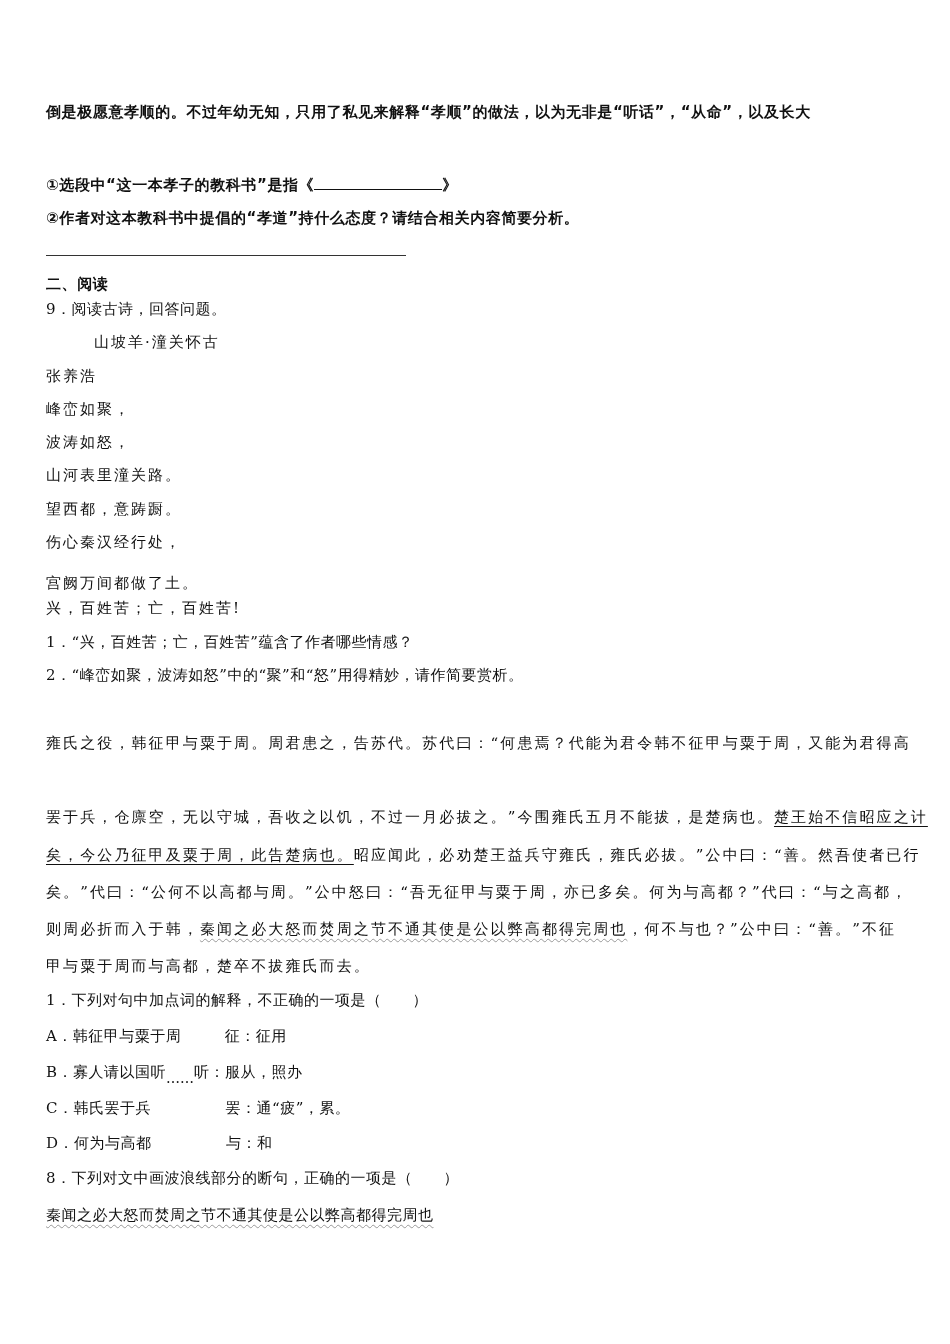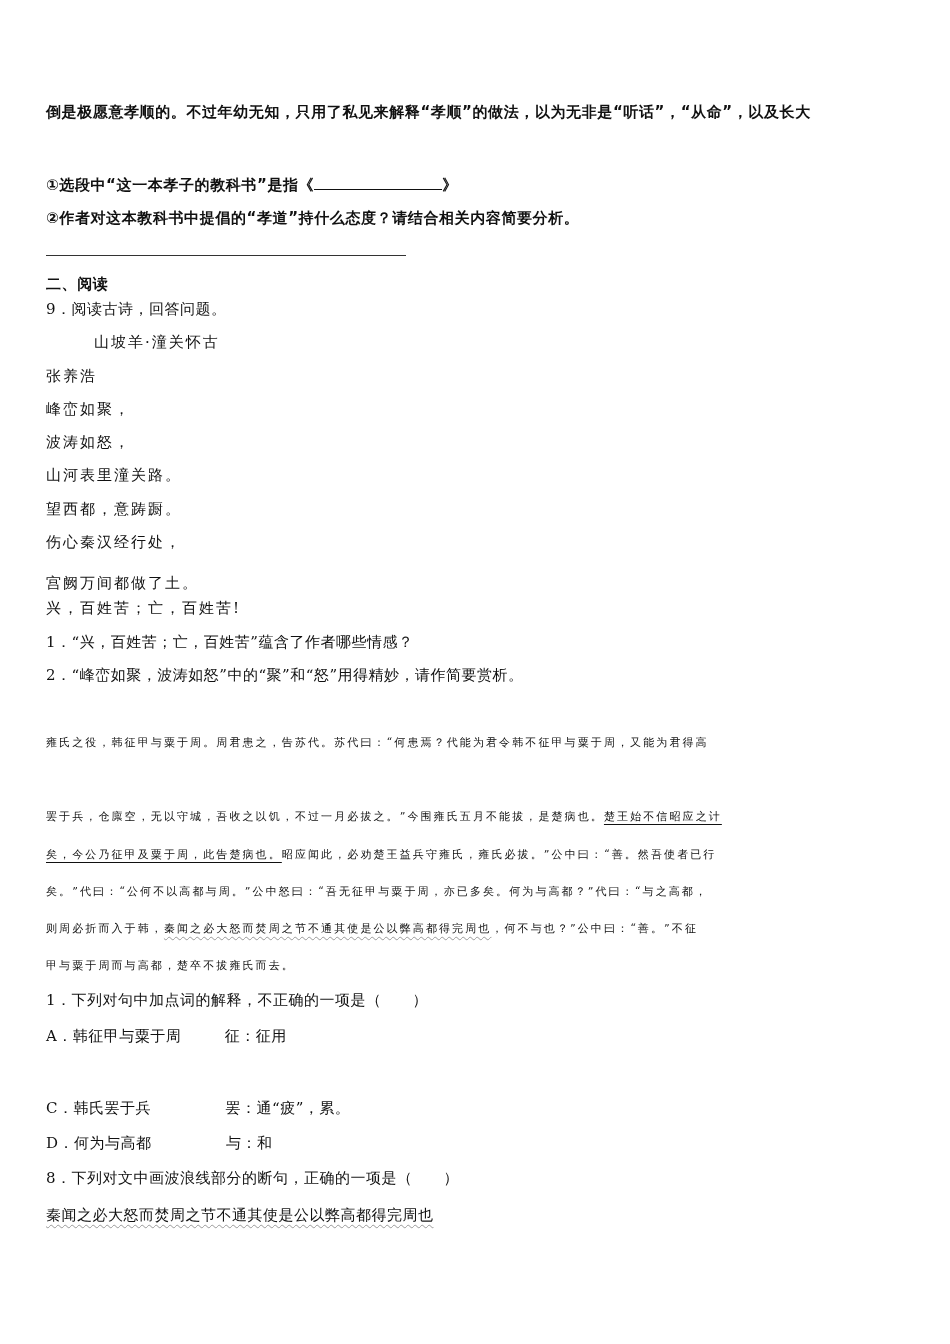--- a/index.html
+++ b/index.html
@@ -3,21 +3,21 @@
 <meta charset="utf-8">
 <style>
   html, body { margin: 0; padding: 0; background: #ffffff; }
   body { width: 950px; height: 1344px; position: relative; overflow: hidden;
          font-family: "DejaVu Serif", "Liberation Serif", serif; color: #111; }
   .page { position: absolute; left: 0; top: 0; width: 950px; height: 1344px; }
   .line { position: absolute; left: 46px; white-space: nowrap; font-size: 15px; line-height: 20px; }
   .bold { font-family: "DejaVu Sans", "Liberation Sans", sans-serif; font-weight: bold; font-size: 15px; letter-spacing: 0.6px; }
   .poem { font-size: 15px; letter-spacing: 2px; }
   .q { font-size: 15px; letter-spacing: 0.5px; }
-  .prose { font-size: 11px; letter-spacing: 2.1px; }
+  .prose { font-size: 15px; letter-spacing: 2.1px; }
   .blank { display: inline-block; width: 128px; border-bottom: 1.5px solid #111; height: 15px; vertical-align: baseline; }
   .answer-line { position: absolute; left: 46px; top: 255px; width: 360px; border-top: 1.5px solid #333; }
   .ul { text-decoration: underline; text-decoration-thickness: 1px; text-underline-offset: 4px; }
   .wavy { text-decoration: underline wavy #999; text-decoration-thickness: 1px; text-underline-offset: 4px; }
   .dots { display: inline-block; letter-spacing: 0; font-size: 14px; vertical-align: -6px; }
   .opt-label { display: inline-block; width: 180px; }
   .opt-label-b { display: inline-block; }
 </style>
 </head>
 <body>
@@ -60,20 +60,23 @@
   <div class="line prose" style="top:919px;">
     <span>则周必折而入于韩，</span><span class="wavy">秦闻之必大怒而焚周之节不通其使是公以弊高都得完周也</span><span>，何不与也？”公中曰：“善。”不征</span>
   </div>
   <div class="line prose" style="top:956px;">甲与粟于周而与高都，楚卒不拔雍氏而去。</div>
 
   <div class="line q" style="top:990px;">1．下列对句中加点词的解释，不正确的一项是（　　）</div>
 
   <div class="line q" style="top:1026px;">
     <span>A．</span><span class="opt-label" style="width:152px;">韩征甲与粟于周</span><span>征：征用</span>
   </div>
+  <div class="line q" style="top:1062px;">
+    <span>B．</span><span class="opt-label-b">寡人请以国听</span><span class="dots">……</span><span>听：服从，照办</span>
+  </div>
   <div class="line q" style="top:1098px;">
     <span>C．</span><span class="opt-label" style="width:152px;">韩氏罢于兵</span><span>罢：通“疲”，累。</span>
   </div>
   <div class="line q" style="top:1133px;">
     <span>D．</span><span class="opt-label" style="width:152px;">何为与高都</span><span>与：和</span>
   </div>
 
   <div class="line q" style="top:1168px;">8．下列对文中画波浪线部分的断句，正确的一项是（　　）</div>
   <div class="line q" style="top:1205px;">
     <span class="wavy">秦闻之必大怒而焚周之节不通其使是公以弊高都得完周也</span>

